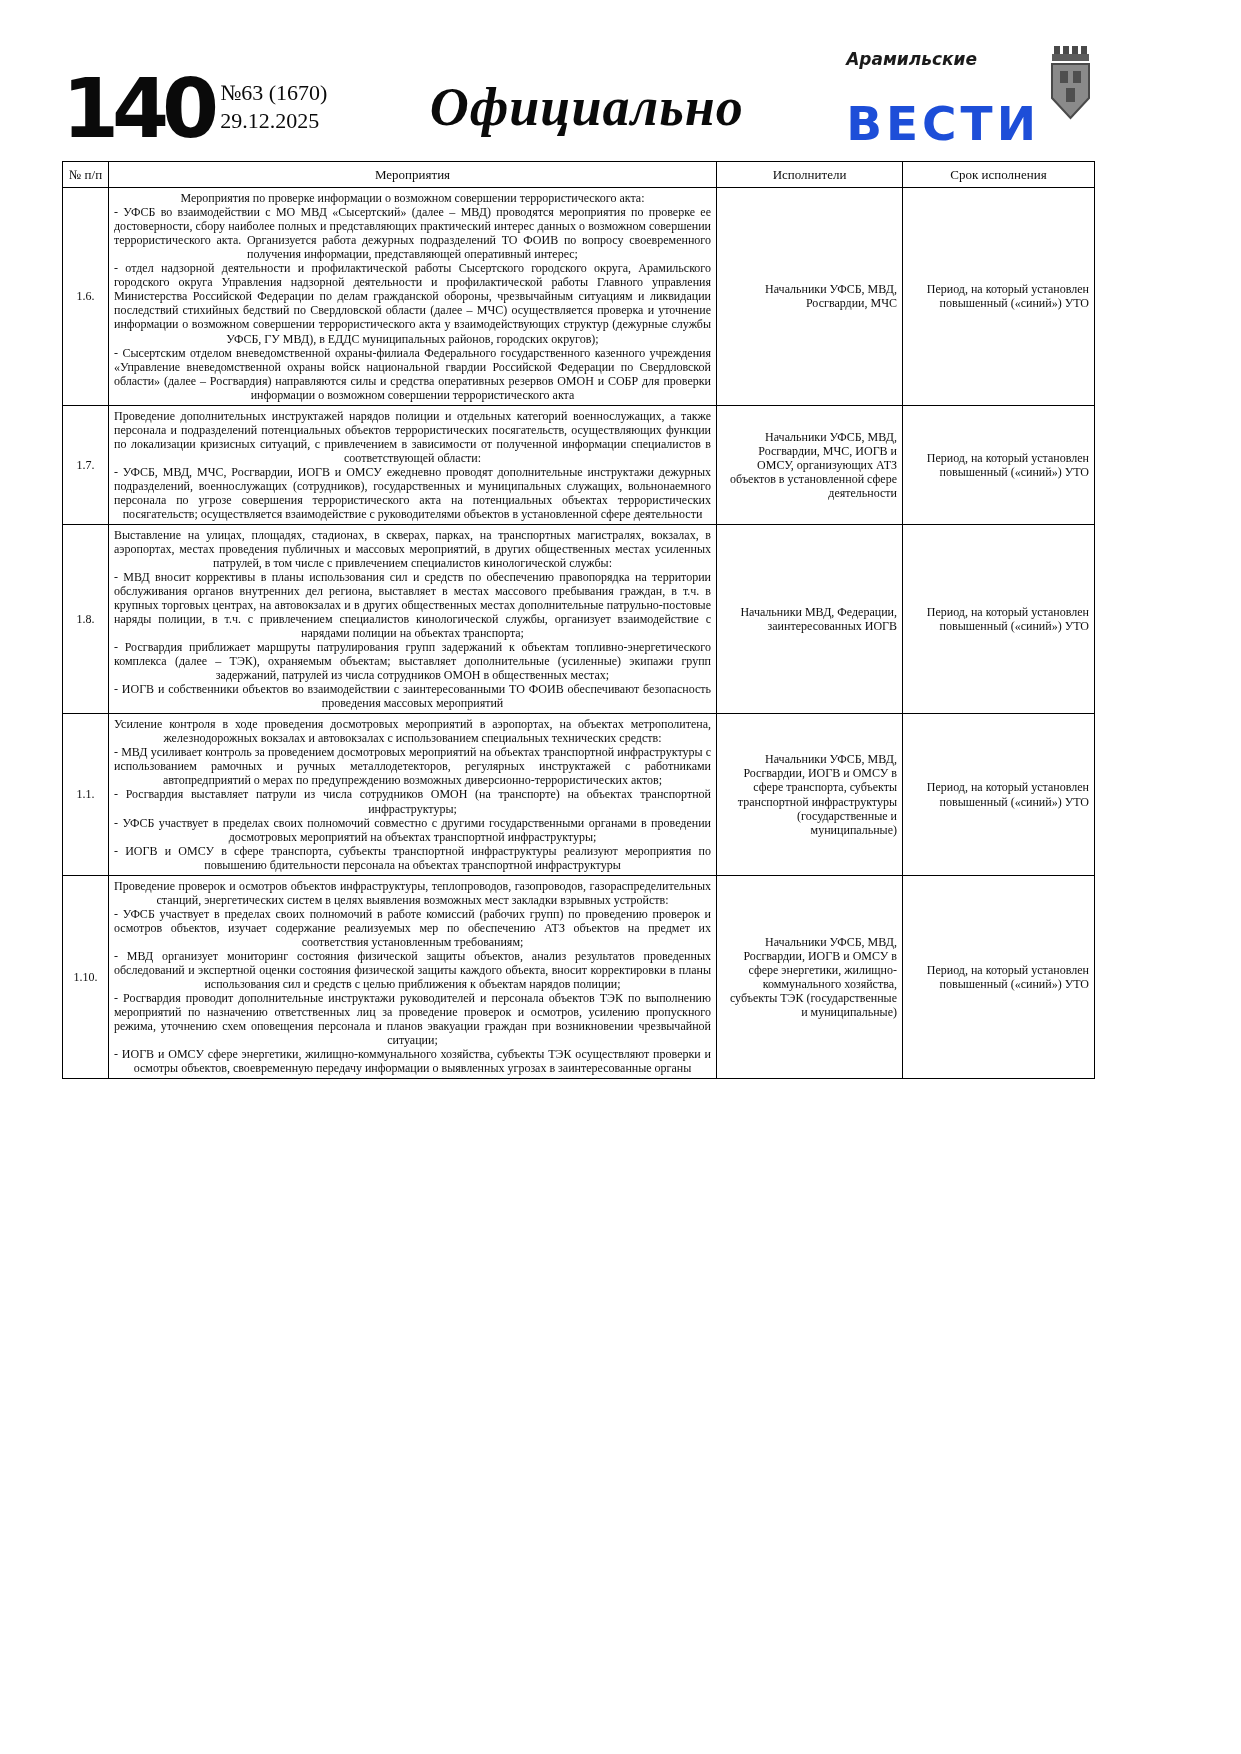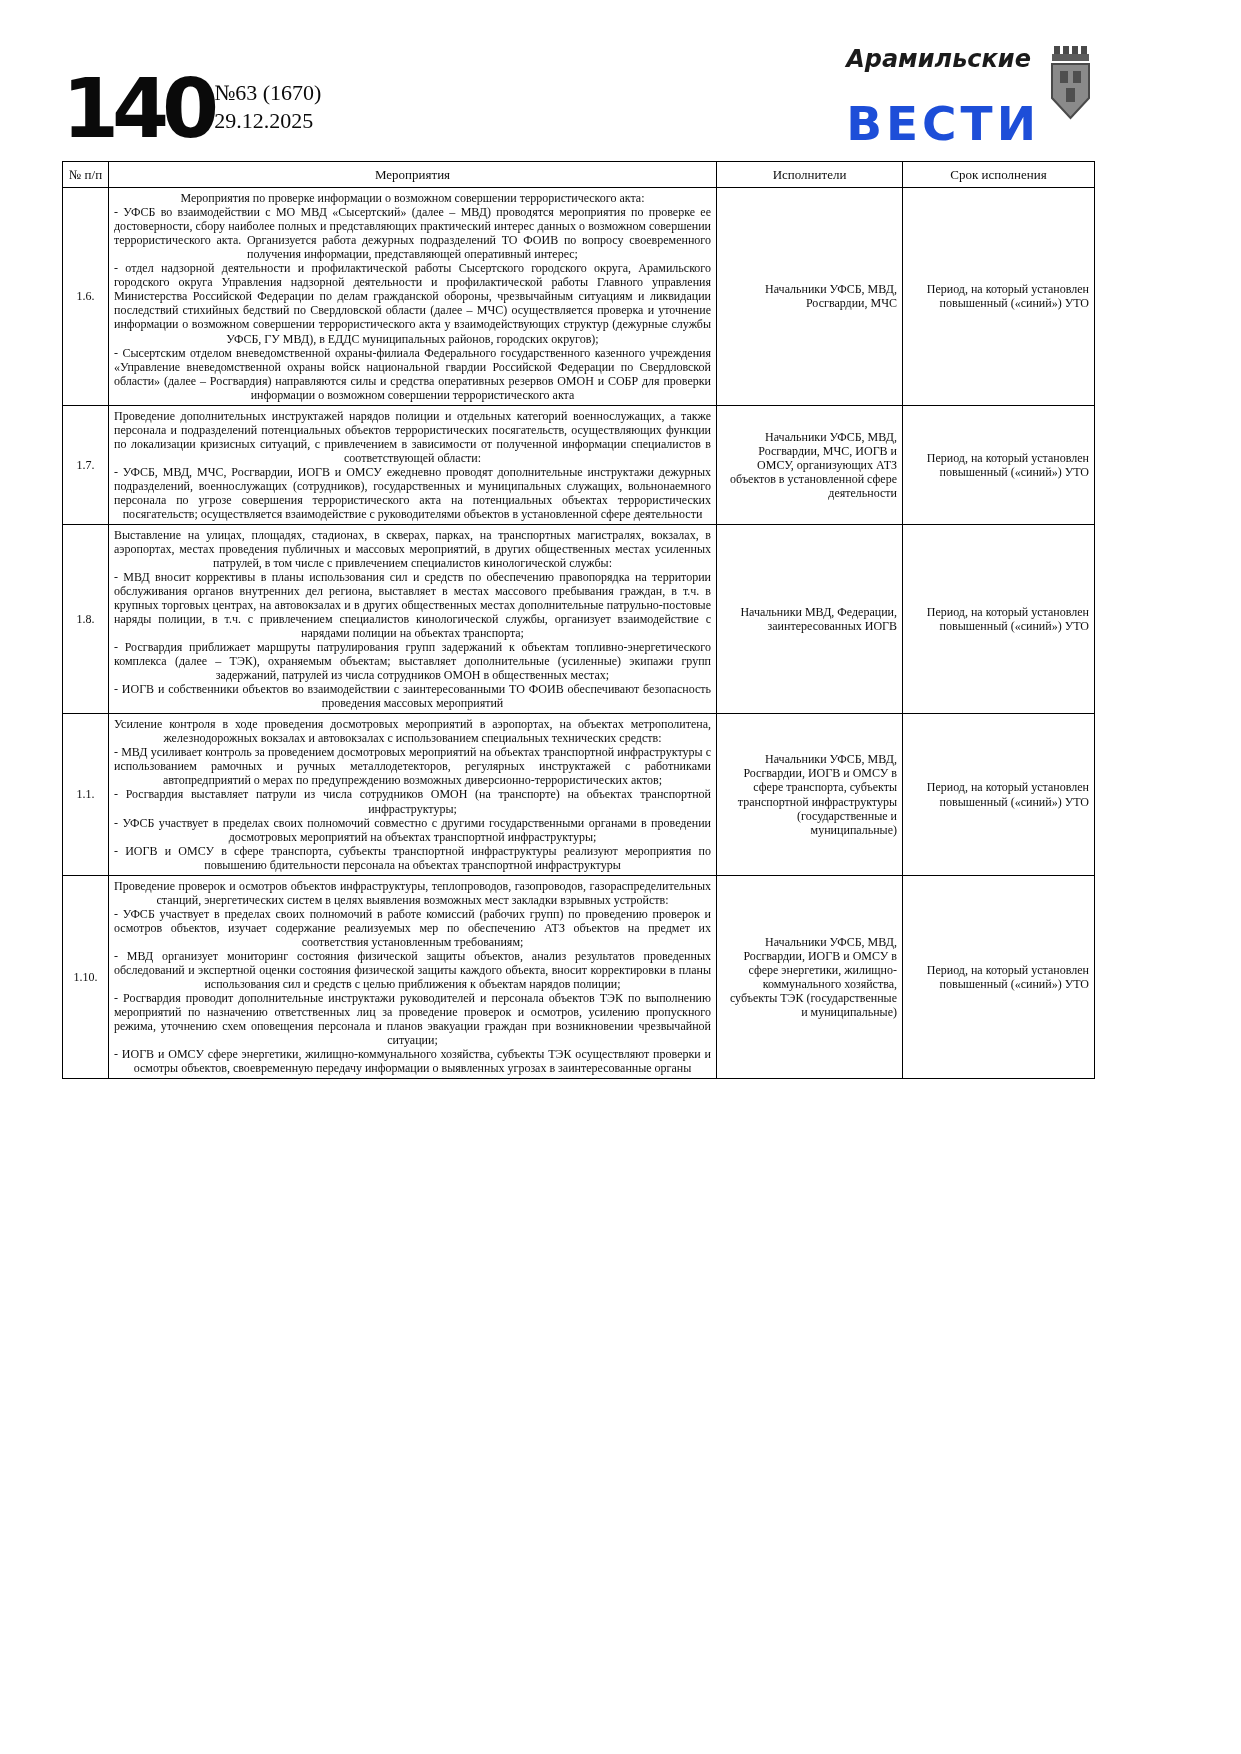--- a/index.html
+++ b/index.html
@@ -22,41 +22,41 @@
   }
   .mast-left { display: flex; align-items: flex-start; }
   .page-number {
     font-family: "DejaVu Sans", sans-serif;
     font-weight: bold;
     font-size: 82px;
     line-height: 76px;
     letter-spacing: -7px;
     color: #0a0a0a;
   }
-  .issue-block { margin-left: 2px; padding-top: 8px; }
+  .issue-block { margin-left: 8px; padding-top: 8px; }
   .issue-number, .issue-date {
     font-size: 22px;
     line-height: 28px;
     color: #0a0a0a;
   }
   .section-title {
     font-style: italic;
     font-weight: bold;
     font-size: 54px;
     line-height: 80px;
     color: #0a0a0a;
     letter-spacing: 1px;
   }
   .brand { display: flex; align-items: flex-start; }
   .brand-text { text-align: left; margin-top: 4px; }
   .brand-line1 {
     font-family: "DejaVu Sans", sans-serif;
     font-weight: bold;
     font-style: italic;
-    font-size: 24px;
+    font-size: 17px;
     line-height: 27px;
     color: #1b1b1b;
   }
   .brand-line2 {
     font-family: "DejaVu Sans", sans-serif;
     font-weight: bold;
     font-size: 47px;
     line-height: 46px;
     letter-spacing: 4px;
     color: #1d4ed8;
@@ -106,20 +106,21 @@
 
   <header class="masthead">
     <div class="mast-left">
       <div class="page-number">140</div>
       <div class="issue-block">
         <div class="issue-number">№63 (1670)</div>
         <div class="issue-date">29.12.2025</div>
       </div>
     </div>
 
+    <div class="section-title">Официально</div>
 
     <div class="brand">
       <div class="brand-text">
         <div class="brand-line1">Арамильские</div>
         <div class="brand-line2">ВЕСТИ</div>
       </div>
       <svg class="crest" width="46" height="78" viewBox="0 0 46 78" aria-hidden="true">
         <rect x="6" y="2" width="6" height="8" fill="#4a4a4a"></rect>
         <rect x="15" y="2" width="6" height="8" fill="#4a4a4a"></rect>
         <rect x="24" y="2" width="6" height="8" fill="#4a4a4a"></rect>

